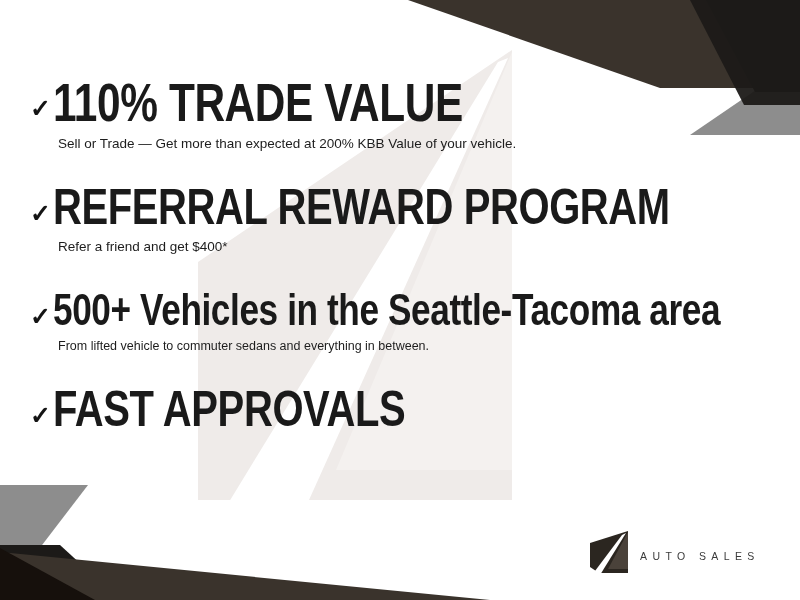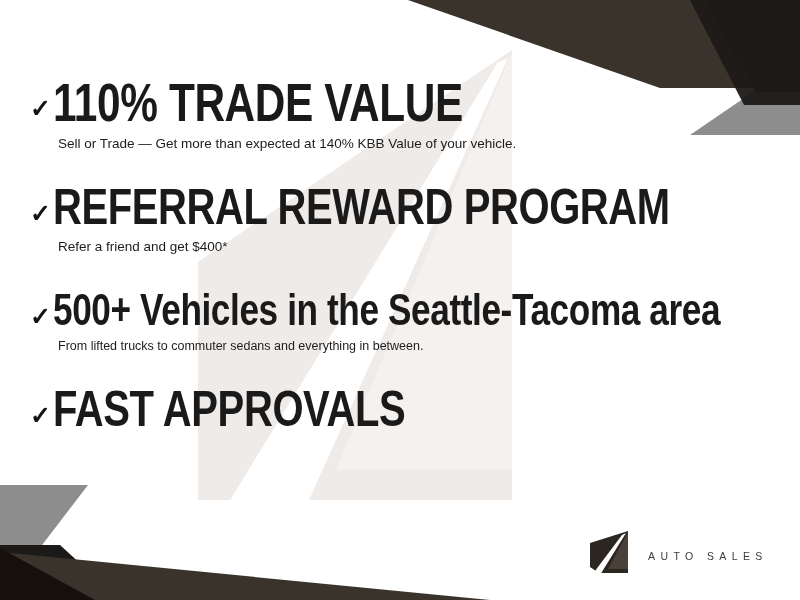--- a/index.html
+++ b/index.html
@@ -114,21 +114,21 @@
     line-height: 1;
   }
   .logo-tagline {
     font-family: "Liberation Sans", sans-serif;
     font-size: 10.5px;
     font-weight: 400;
     color: #3a3a3a;
     letter-spacing: 5.4px;
     line-height: 1;
     margin-top: 5px;
-    margin-left: 10px;
+    margin-left: 2px;
   }
 </style>
 </head>
 <body>
 
 <div id="stage">
 
   <svg class="bg-layer" viewBox="0 0 800 600" preserveAspectRatio="none" aria-hidden="true">
     <polygon points="512,50 512,500 198,500 198,262" fill="#efebe9"></polygon>
     <polygon points="508,58 300,520 218,520 498,62" fill="#ffffff"></polygon>
@@ -148,37 +148,37 @@
     <polygon points="0,548 0,600 95,600" fill="#16100c"></polygon>
   </svg>
 
   <div class="checklist">
 
     <div class="item item-1">
       <div class="headline-row">
         <span class="check-icon">✓</span>
         <span class="headline h-xl">110% TRADE VALUE</span>
       </div>
-      <div class="subtext">Sell or Trade — Get more than expected at 140% KBB Value of your vehicle.</div>
+      <div class="subtext">Sell or Trade — Get more than expected at 200% KBB Value of your vehicle.</div>
     </div>
 
     <div class="item item-2">
       <div class="headline-row">
         <span class="check-icon">✓</span>
         <span class="headline h-lg">REFERRAL REWARD PROGRAM</span>
       </div>
       <div class="subtext">Refer a friend and get $400*</div>
     </div>
 
     <div class="item item-3">
       <div class="headline-row">
         <span class="check-icon">✓</span>
         <span class="headline h-md">500+ Vehicles in the Seattle-Tacoma area</span>
       </div>
-      <div class="subtext sub-sm">From lifted trucks to commuter sedans and everything in between.</div>
+      <div class="subtext sub-sm">From lifted vehicle to commuter sedans and everything in between.</div>
     </div>
 
     <div class="item item-4">
       <div class="headline-row">
         <span class="check-icon">✓</span>
         <span class="headline h-lg">FAST APPROVALS</span>
       </div>
     </div>
 
   </div>

